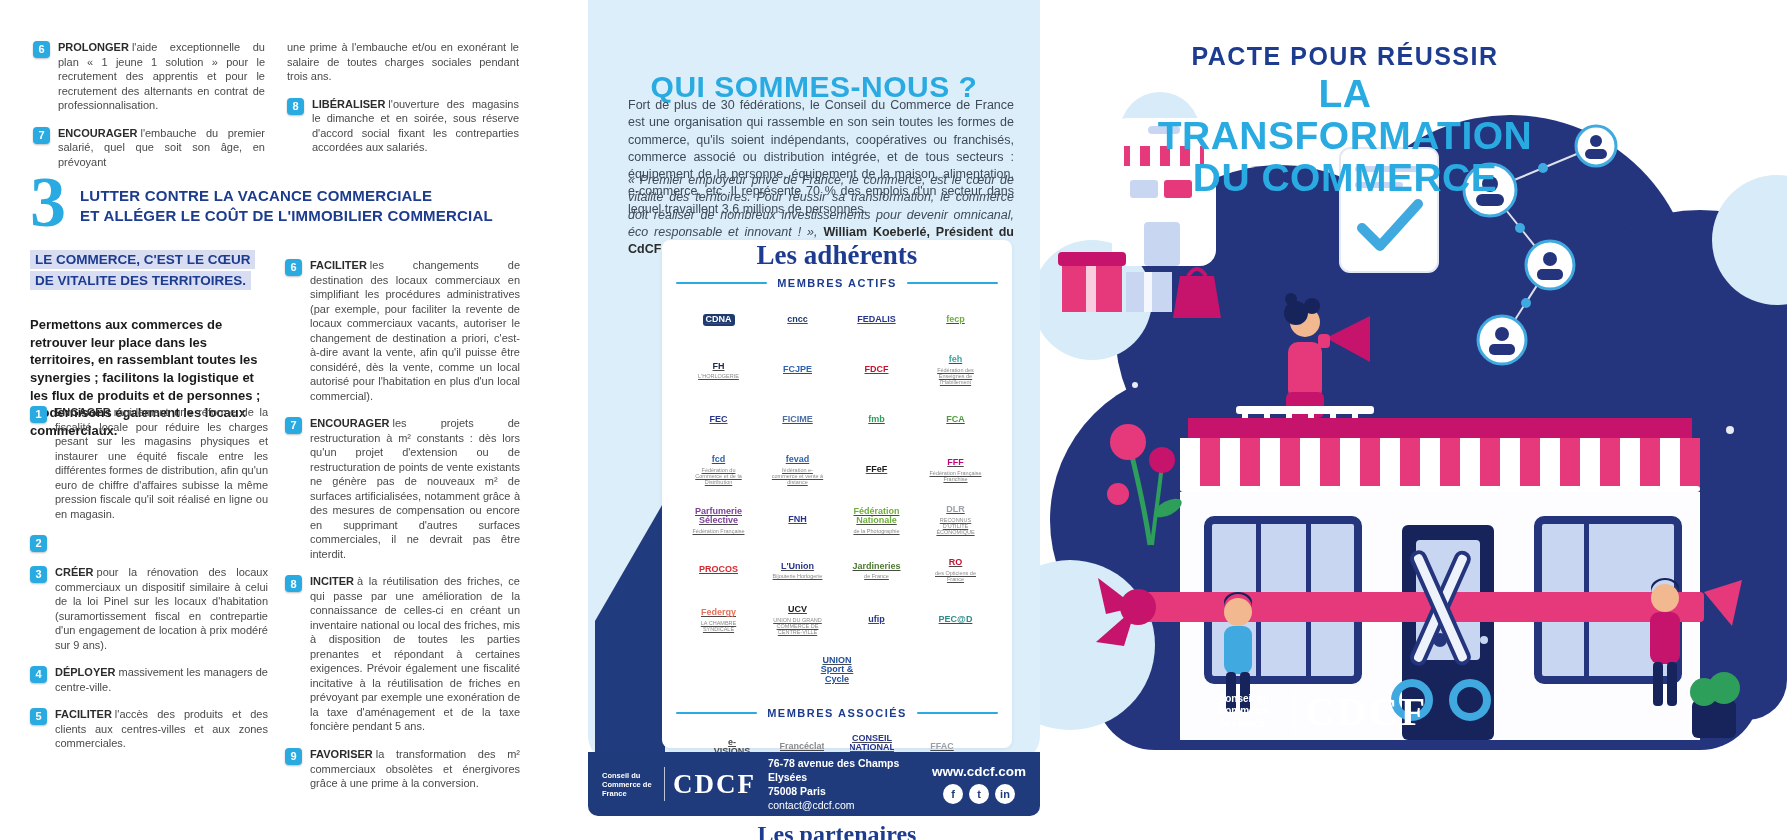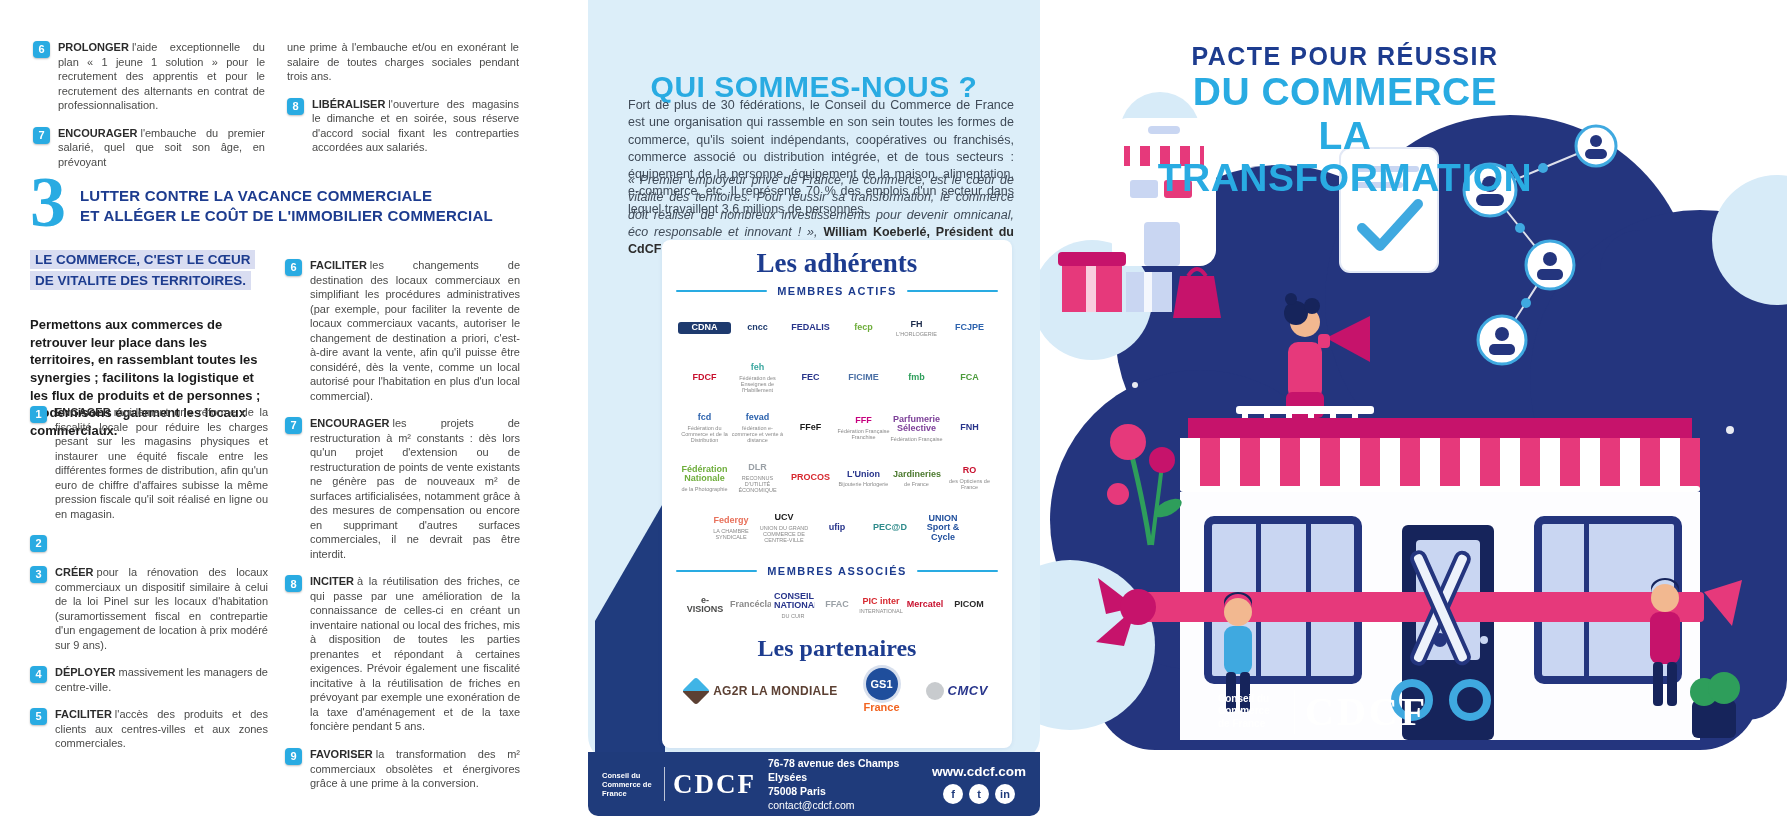--- a/index.html
+++ b/index.html
@@ -29,27 +29,27 @@
   
   .panel-mid{position:absolute;left:588px;top:0;width:452px;height:762px;background:#DCEEF9;border-radius:0 0 26px 26px;}
   .mid-title{position:absolute;left:588px;top:50px;width:452px;text-align:center;font-size:30px;font-weight:900;
              color:#29ABE2;letter-spacing:.5px;}
   .mid-p{position:absolute;left:628px;width:386px;font-size:12.5px;line-height:1.38;color:#3f4a57;text-align:justify;margin:0;}
   .mid-p1{top:97px;}
   .mid-quote{top:172px;font-style:italic;}
   .mid-quote b{font-style:normal;color:#2b2b2b;}
   .card{position:absolute;left:662px;top:240px;width:350px;height:508px;background:#fff;border-radius:8px;
         box-shadow:0 1px 4px rgba(30,60,143,.08);padding:0;}
-  .card-title{font-family:"Liberation Serif",serif;font-weight:bold;font-size:27px;color:#1D3C8F;text-align:center;margin:8px 0 6px;}
+  .card-title{font-family:"Liberation Serif",serif;font-weight:bold;font-size:27px;color:#1D3C8F;text-align:center;margin:0 0 6px;}
   .divider{display:flex;align-items:center;gap:10px;margin:6px 14px;}
   .divider .rule{flex:1;height:2px;background:#29ABE2;border-radius:1px;}
   .divider .dlabel{font-size:11px;font-weight:bold;color:#1D3C8F;letter-spacing:1.5px;white-space:nowrap;}
   .logo-grid{display:flex;flex-wrap:wrap;justify-content:center;margin:4px 6px 0;}
-  .logo{width:53px;height:46px;margin:2px 0;display:flex;flex-direction:column;justify-content:center;
-        text-align:center;overflow:hidden;}
+  .logo{width:53px;height:46px;margin:2px 13px;display:flex;flex-direction:column;align-items:center;justify-content:center;
+        text-align:center;overflow:hidden;text-decoration:underline;}
   .logo-label{font-size:9px;font-weight:bold;line-height:1.05;padding:1px 3px;border-radius:3px;}
   .logo-sub{font-size:5.5px;color:#8a8a8a;line-height:1.15;margin-top:1px;}
   .assoc-grid .logo{width:44px;height:40px;}
   .partners-title{font-family:"Liberation Serif",serif;font-weight:bold;font-size:24px;color:#1D3C8F;text-align:center;margin:8px 0 6px;}
   .partners-row{display:flex;align-items:center;justify-content:center;gap:26px;}
   .partner{display:flex;align-items:center;gap:7px;}
   .ag2r-diamond{width:20px;height:20px;transform:rotate(45deg);border-radius:3px;
                 background:linear-gradient(135deg,#3FB4E6 50%,#5C4033 50%);display:inline-block;}
   .ag2r-name{font-size:12px;font-weight:bold;color:#5C4033;letter-spacing:.3px;}
   .gs1-wrap{display:flex;flex-direction:column;align-items:center;}
@@ -595,22 +595,22 @@
       <circle cx="78" cy="494" r="11" fill="#E6397B"></circle>
       <ellipse cx="128" cy="508" rx="15" ry="7" transform="rotate(-28 128 508)" fill="#2E9E5B"></ellipse>
       <rect x="652" y="700" width="44" height="38" rx="6" fill="#16245B"></rect>
       <circle cx="664" cy="692" r="14" fill="#2E9E5B"></circle>
         <circle cx="684" cy="688" r="16" fill="#2E9E5B"></circle>
     </g>
   </svg>
 
   <div class="r-title">
     <p class="t1">PACTE POUR RÉUSSIR</p>
+    <p class="t2">LA TRANSFORMATION</p>
     <p class="t2" style="margin-top:0;">DU COMMERCE</p>
-    <p class="t2">LA TRANSFORMATION</p>
   </div>
 
   <div class="r-logo">
     <span class="small">Conseil du Commerce de France</span>
     <span class="bar"></span>
     <span class="big">CDCF</span>
   </div>
 
 </div>
 

